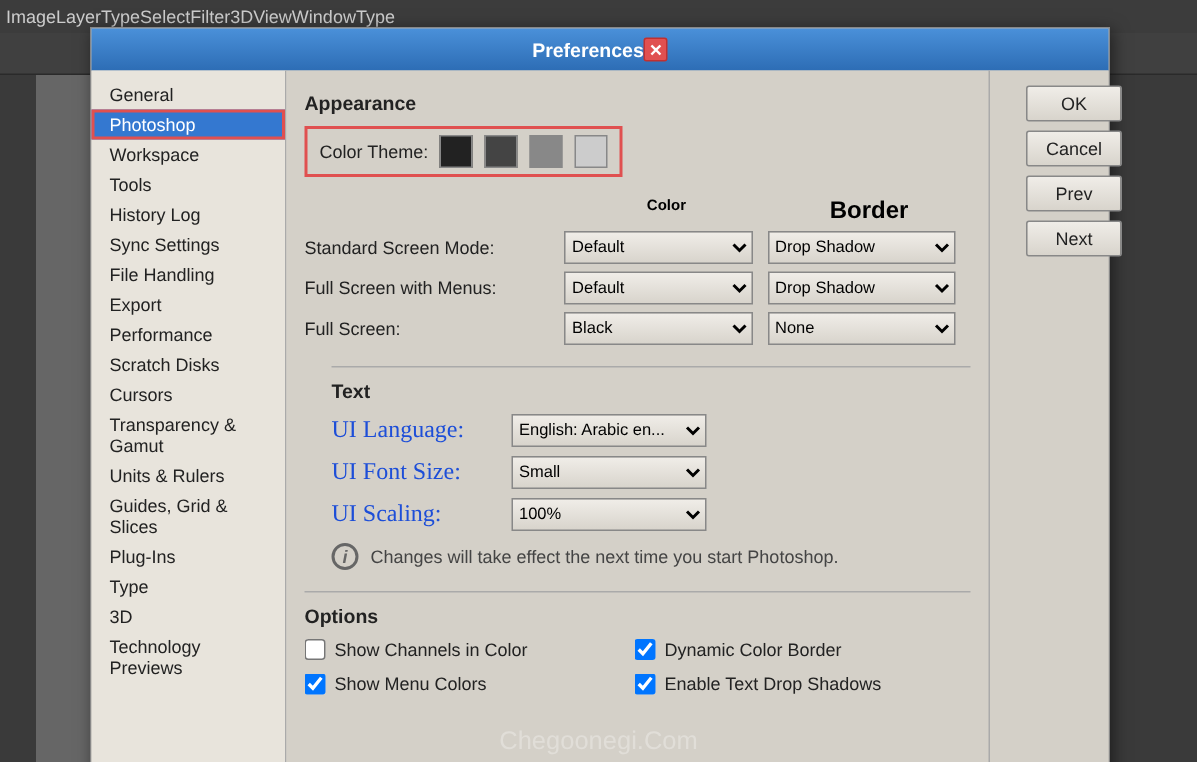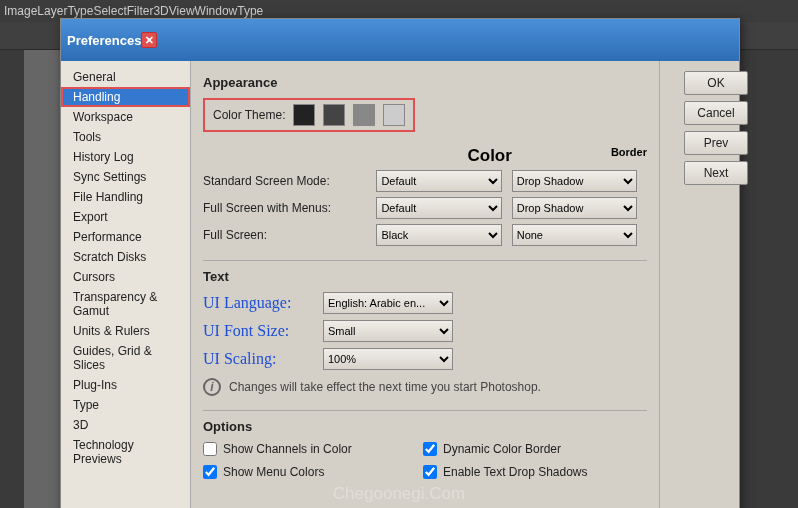--- a/index.html
+++ b/index.html
@@ -62,24 +62,24 @@
       position: absolute;
       top: 18px;
       left: 60px;
       width: 680px;
       background: #d4d0c8;
       border: 1px solid #888;
       box-shadow: 2px 2px 10px rgba(0,0,0,0.5);
     }
     .dialog-titlebar {
       background: linear-gradient(to bottom, #4a90d9, #2d6db5);
-      height: 42px;
-      display: flex;
-      align-items: center;
-      justify-content: flex-start;
+      height: 28px;
+      display: flex;
+      align-items: center;
+      justify-content: center;
       padding: 0 6px;
       color: white;
       font-size: 13px;
       font-weight: bold;
     }
     .dialog-close-btn {
       width: 16px;
       height: 16px;
       background: #e05050;
       border: 1px solid #c03030;
@@ -179,22 +179,22 @@
 
     
     .screen-modes-section {
       margin-bottom: 14px;
     }
     .screen-modes-header {
       display: flex;
       margin-bottom: 4px;
     }
     .screen-modes-header .col-label { width: 180px; }
-    .screen-modes-header .col-color { width: 140px; text-align: right; font-size: 17px; font-weight: bold; }
-    .screen-modes-header .col-border { width: 140px; text-align: right; font-size: 11px; font-weight: bold; }
+    .screen-modes-header .col-color { width: 140px; text-align: center; font-size: 10px; font-weight: bold; }
+    .screen-modes-header .col-border { width: 140px; text-align: center; font-size: 16px; font-weight: bold; }
 
     .screen-mode-row {
       display: flex;
       align-items: center;
       margin-bottom: 5px;
     }
     .screen-mode-row .row-label {
       width: 180px;
       font-size: 12px;
       color: #222;
@@ -207,20 +207,21 @@
       border: 1px solid #888;
       margin-right: 10px;
       cursor: pointer;
     }
 
     
     .text-section {
       margin-bottom: 14px;
       border-top: 1px solid #aaa;
       padding-top: 8px;
+      margin-left: 18px;
     }
     .ui-row {
       display: flex;
       align-items: center;
       margin-bottom: 6px;
     }
     .ui-row .row-label {
       width: 120px;
       font-size: 16px;
       color: #1d4ed8;
@@ -317,21 +318,21 @@
 
 <div class="dialog">
   <div class="dialog-titlebar">
     <span>Preferences</span>
     <div class="dialog-close-btn">✕</div>
   </div>
   <div class="dialog-body">
 
     <div class="nav-panel">
       <div class="nav-item">General</div>
-      <div class="nav-item active">Handling</div>
+      <div class="nav-item active">Photoshop</div>
       <div class="nav-item">Workspace</div>
       <div class="nav-item">Tools</div>
       <div class="nav-item">History Log</div>
       <div class="nav-item">Sync Settings</div>
       <div class="nav-item">File Handling</div>
       <div class="nav-item">Export</div>
       <div class="nav-item">Performance</div>
       <div class="nav-item">Scratch Disks</div>
       <div class="nav-item">Cursors</div>
       <div class="nav-item">Transparency &amp; Gamut</div>

